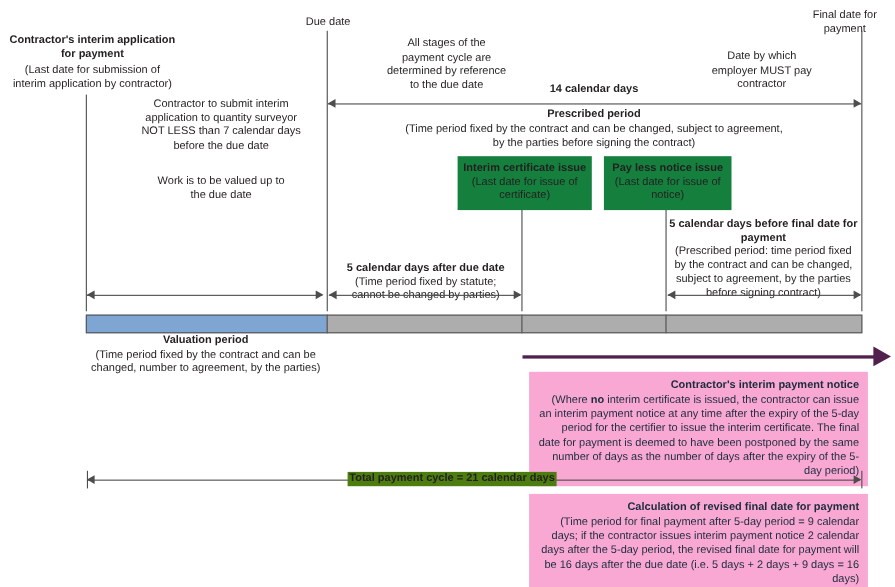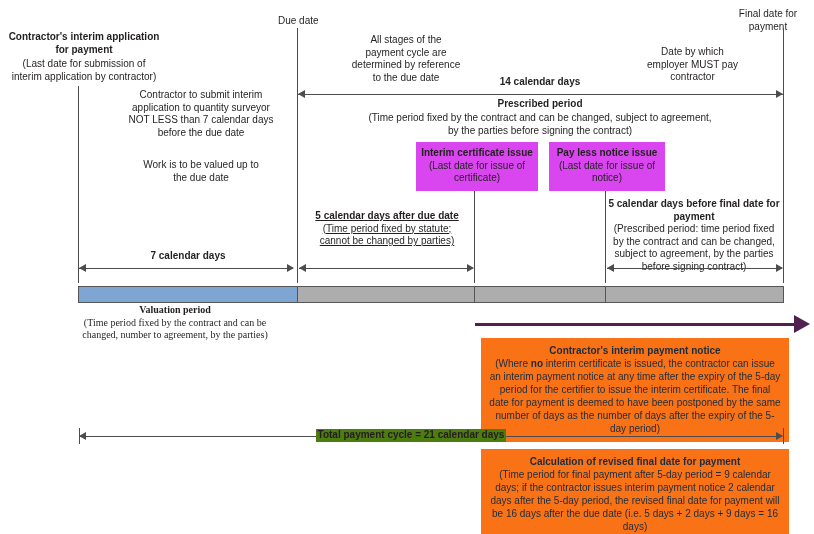--- a/index.html
+++ b/index.html
@@ -12,22 +12,22 @@
   .txt{position:absolute;text-align:center;line-height:1.25;}
   .b{font-weight:bold;}
   .vline{position:absolute;width:1px;background:#4d4d4d;}
   .hline{position:absolute;height:1px;background:#4d4d4d;}
 
   
   .ah{position:absolute;width:0;height:0;}
   .ah-left{border-top:4px solid transparent;border-bottom:4px solid transparent;border-right:7px solid #4d4d4d;}
   .ah-right{border-top:4px solid transparent;border-bottom:4px solid transparent;border-left:7px solid #4d4d4d;}
 
-  .graybox{position:absolute;background:#d946ef;color:#231f20;text-align:center;line-height:1.25;}
-  .bluebox{position:absolute;background:#f97316;color:#1c2c3c;text-align:center;line-height:1.3;}
+  .graybox{position:absolute;background:#15803d;color:#231f20;text-align:center;line-height:1.25;}
+  .bluebox{position:absolute;background:#f9a8d4;color:#1c2c3c;text-align:right;line-height:1.3;}
 
   .bar{position:absolute;height:17px;box-sizing:border-box;border:1px solid #555555;}
   .bar-blue{background:#7fa6d3;}
   .bar-gray{background:#adadad;}
 
   .purple-line{position:absolute;height:3px;background:#51204f;}
   .purple-head{position:absolute;width:0;height:0;
     border-top:9px solid transparent;border-bottom:9px solid transparent;border-left:16px solid #51204f;}
   .s11{font-size:10px;}
   .s10{font-size:10px;}
@@ -107,54 +107,51 @@
     <span>(Last date for issue of</span><br>
     <span>certificate)</span>
   </div>
 
   <div class="graybox s10" style="left:549px;top:142px;width:112px;padding:5px 2px 6px 2px;">
     <span class="b">Pay less notice issue</span><br>
     <span>(Last date for issue of</span><br>
     <span>notice)</span>
   </div>
 
-  <div class="txt s10" style="left:307px;top:210px;width:160px;text-decoration:underline;">
+  <div class="txt s10" style="left:307px;top:238px;width:160px;">
     <span class="b">5 calendar days after due date</span><br>
     <span>(Time period fixed by statute;</span><br>
     <span>cannot be changed by parties)</span>
   </div>
   <div class="hline" style="left:299px;top:268px;width:174px;"></div>
   <div class="ah ah-left" style="left:299px;top:264px;"></div>
   <div class="ah ah-right" style="left:467px;top:264px;"></div>
 
   <div class="txt s10" style="left:602px;top:198px;width:184px;">
     <span class="b">5 calendar days before final date for</span>
     <span class="b">payment</span><br>
     <span>(Prescribed period: time period fixed</span><br>
     <span>by the contract and can be changed,</span><br>
     <span>subject to agreement, by the parties</span><br>
     <span>before signing contract)</span>
   </div>
   <div class="hline" style="left:607px;top:268px;width:175px;"></div>
   <div class="ah ah-left" style="left:607px;top:264px;"></div>
   <div class="ah ah-right" style="left:776px;top:264px;"></div>
 
-  <div class="txt b s11" style="left:98px;top:250px;width:180px;">
-    <span>7 calendar days</span>
-  </div>
   <div class="hline" style="left:79px;top:268px;width:214px;"></div>
   <div class="ah ah-left" style="left:79px;top:264px;"></div>
   <div class="ah ah-right" style="left:287px;top:264px;"></div>
 
   <div class="bar bar-blue" style="left:78px;top:286px;width:220px;"></div>
   <div class="bar bar-gray" style="left:297px;top:286px;width:178px;"></div>
   <div class="bar bar-gray" style="left:474px;top:286px;width:132px;"></div>
   <div class="bar bar-gray" style="left:605px;top:286px;width:179px;"></div>
 
-  <div class="txt s10" style="left:65px;top:304px;width:220px;font-family:Liberation Serif, serif;">
+  <div class="txt s10" style="left:77px;top:304px;width:220px;">
     <span class="b">Valuation period</span><br>
     <span>(Time period fixed by the contract and can be</span><br>
     <span>changed, number to agreement, by the parties)</span>
   </div>
 
   <div class="purple-line" style="left:475px;top:323px;width:322px;"></div>
   <div class="purple-head" style="left:794px;top:315px;"></div>
 
   <div class="bluebox s10" style="left:481px;top:338px;width:292px;padding:6px 8px 7px 8px;">
     <span class="b">Contractor's interim payment notice</span><br>

